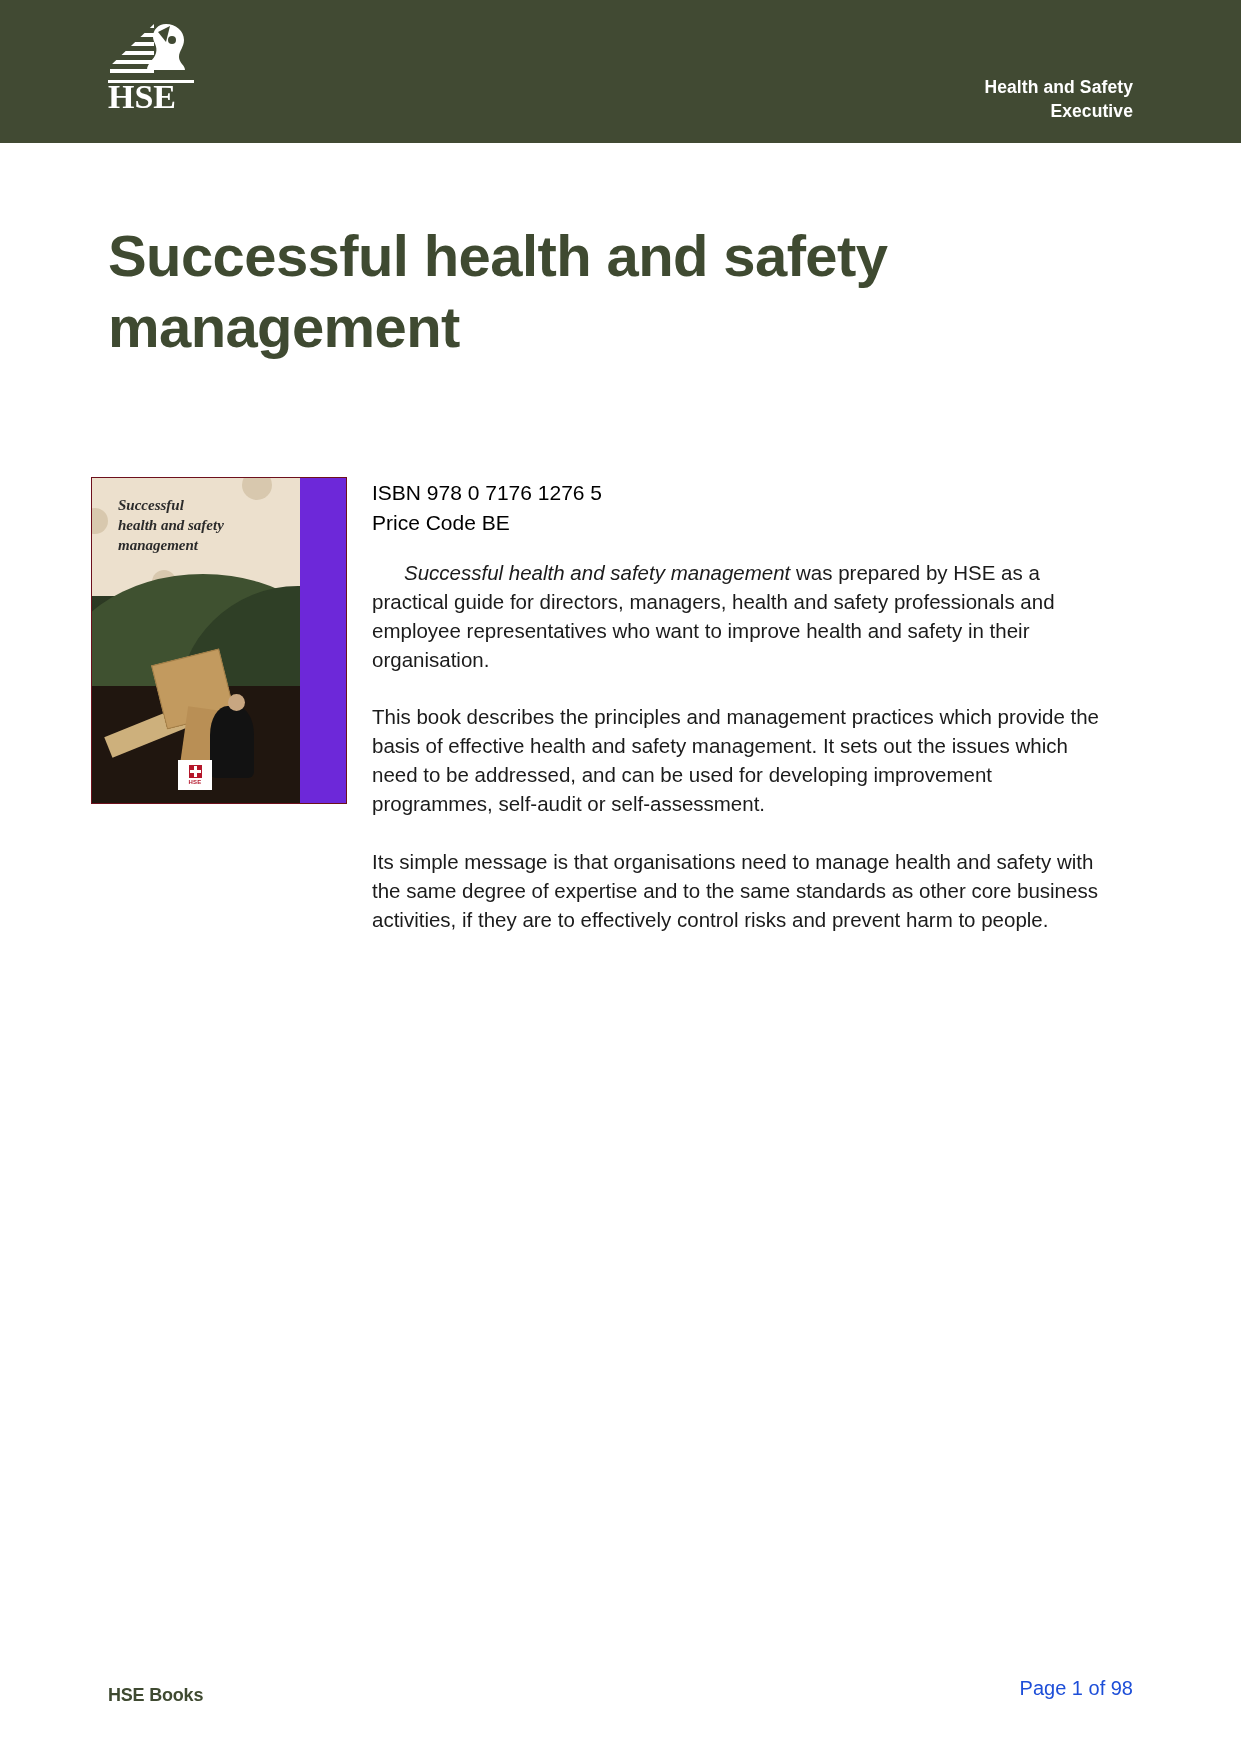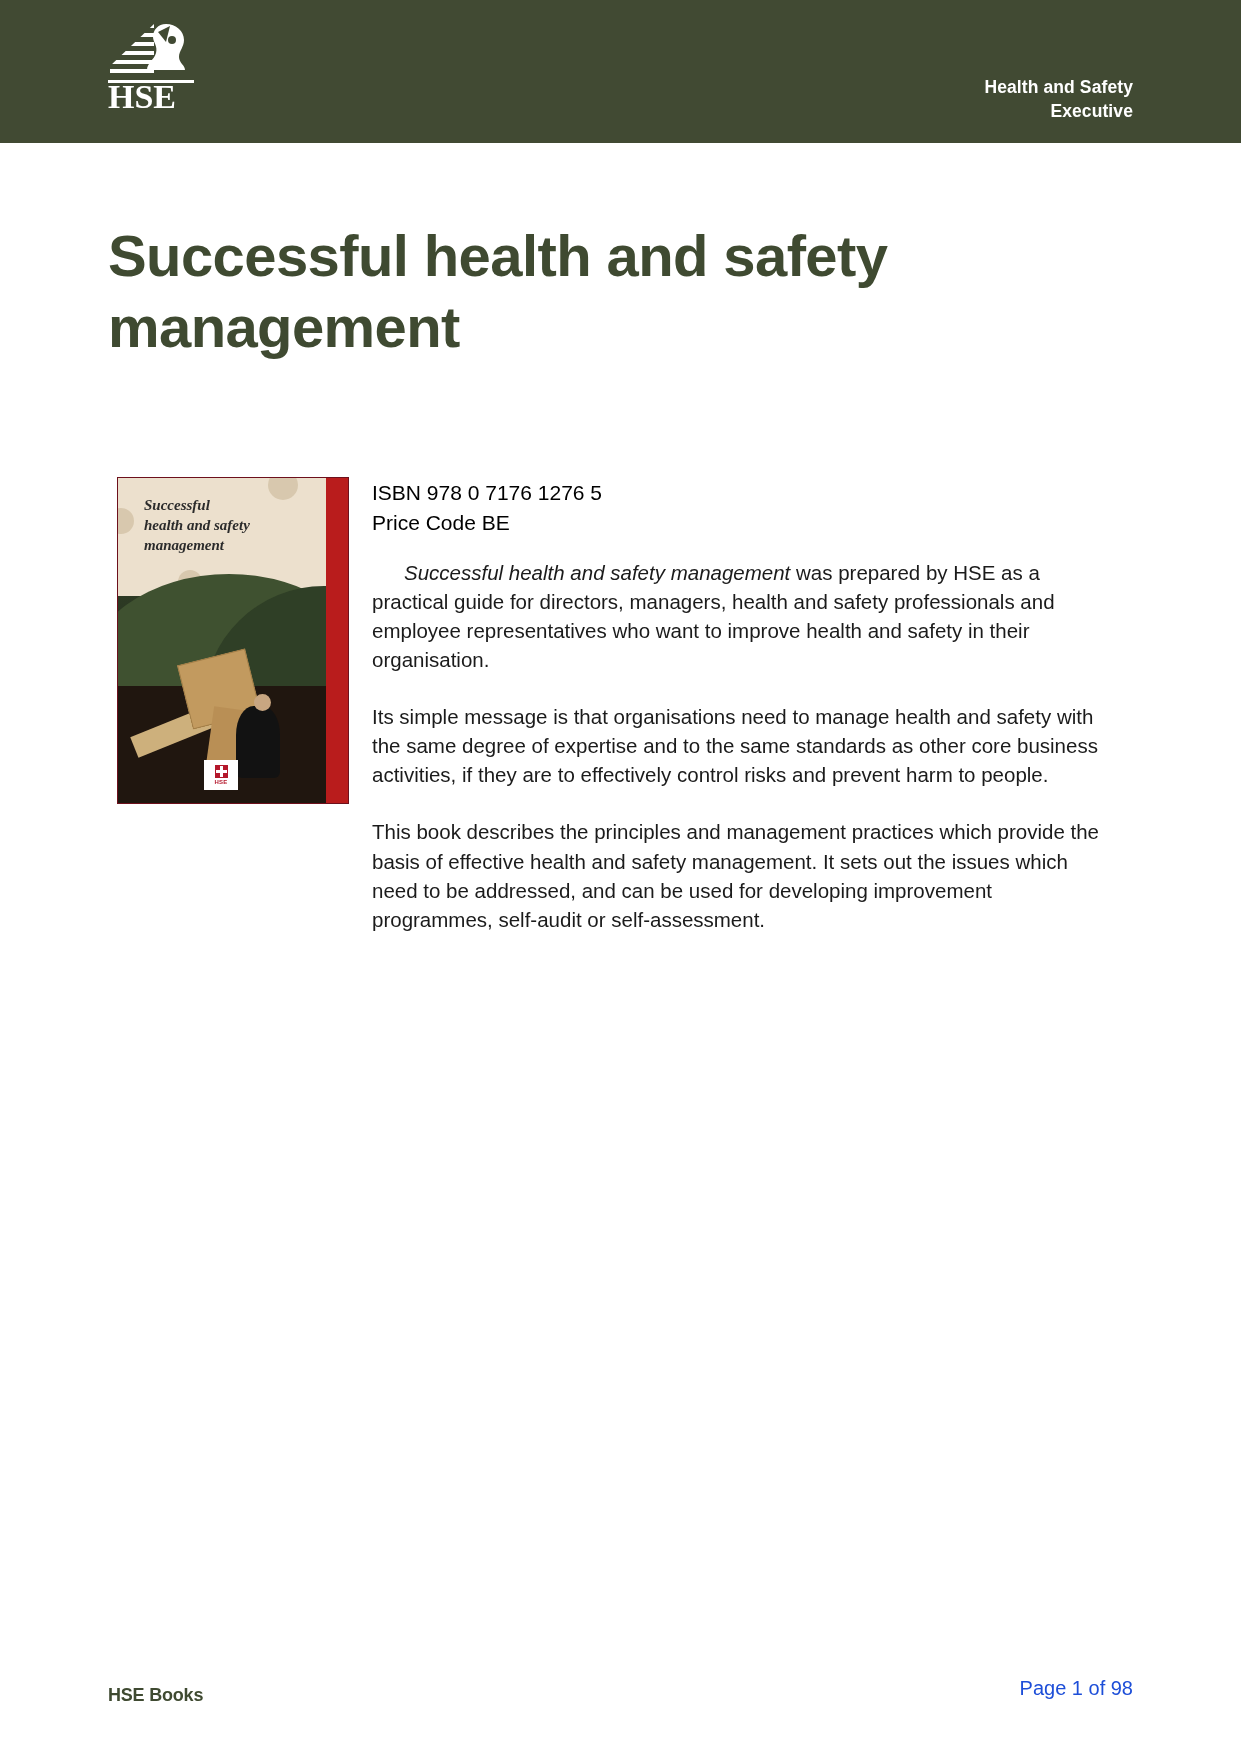--- a/index.html
+++ b/index.html
@@ -55,25 +55,25 @@
     color: #3f4a31;
     font-size: 58px;
     font-weight: bold;
     line-height: 1.22;
     letter-spacing: -0.6px;
   }
 
   
   .cover-thumb {
     position: absolute;
-    left: 118px;
+    left: 92px;
     top: 478px;
-    width: 230px;
+    width: 254px;
     height: 325px;
-    background: #b91c1c;
+    background: #6d28d9;
     overflow: hidden;
     box-shadow: 0 0 0 1px #6d101c;
   }
   .cover-inner {
     position: absolute;
     left: 0;
     top: 0;
     width: 208px;
     height: 325px;
     background: linear-gradient(#efe3d2 0%, #e7d9c4 34%, #2d3a24 35%, #1d2518 100%);
@@ -312,19 +312,19 @@
 
 
 
   <div class="isbn-block">
     <div>ISBN 978 0 7176 1276 5</div>
     <div>Price Code BE</div>
   </div>
 
   <p><span class="it">Successful health and safety management</span><span> was prepared by HSE as a practical guide for directors, managers, health and safety professionals and employee representatives who want to improve health and safety in their organisation.</span></p>
 
+  <p>This book describes the principles and management practices which provide the basis of effective health and safety management. It sets out the issues which need to be addressed, and can be used for developing improvement programmes, self-audit or self-assessment.</p>
+
   <p>Its simple message is that organisations need to manage health and safety with the same degree of expertise and to the same standards as other core business activities, if they are to effectively control risks and prevent harm to people.</p>
-
-  <p>This book describes the principles and management practices which provide the basis of effective health and safety management. It sets out the issues which need to be addressed, and can be used for developing improvement programmes, self-audit or self-assessment.</p>
 </div>
 
 <div class="footer-brand">HSE Books</div>
 <div class="footer-page">Page 1 of 98</div>
 
 </body></html>

